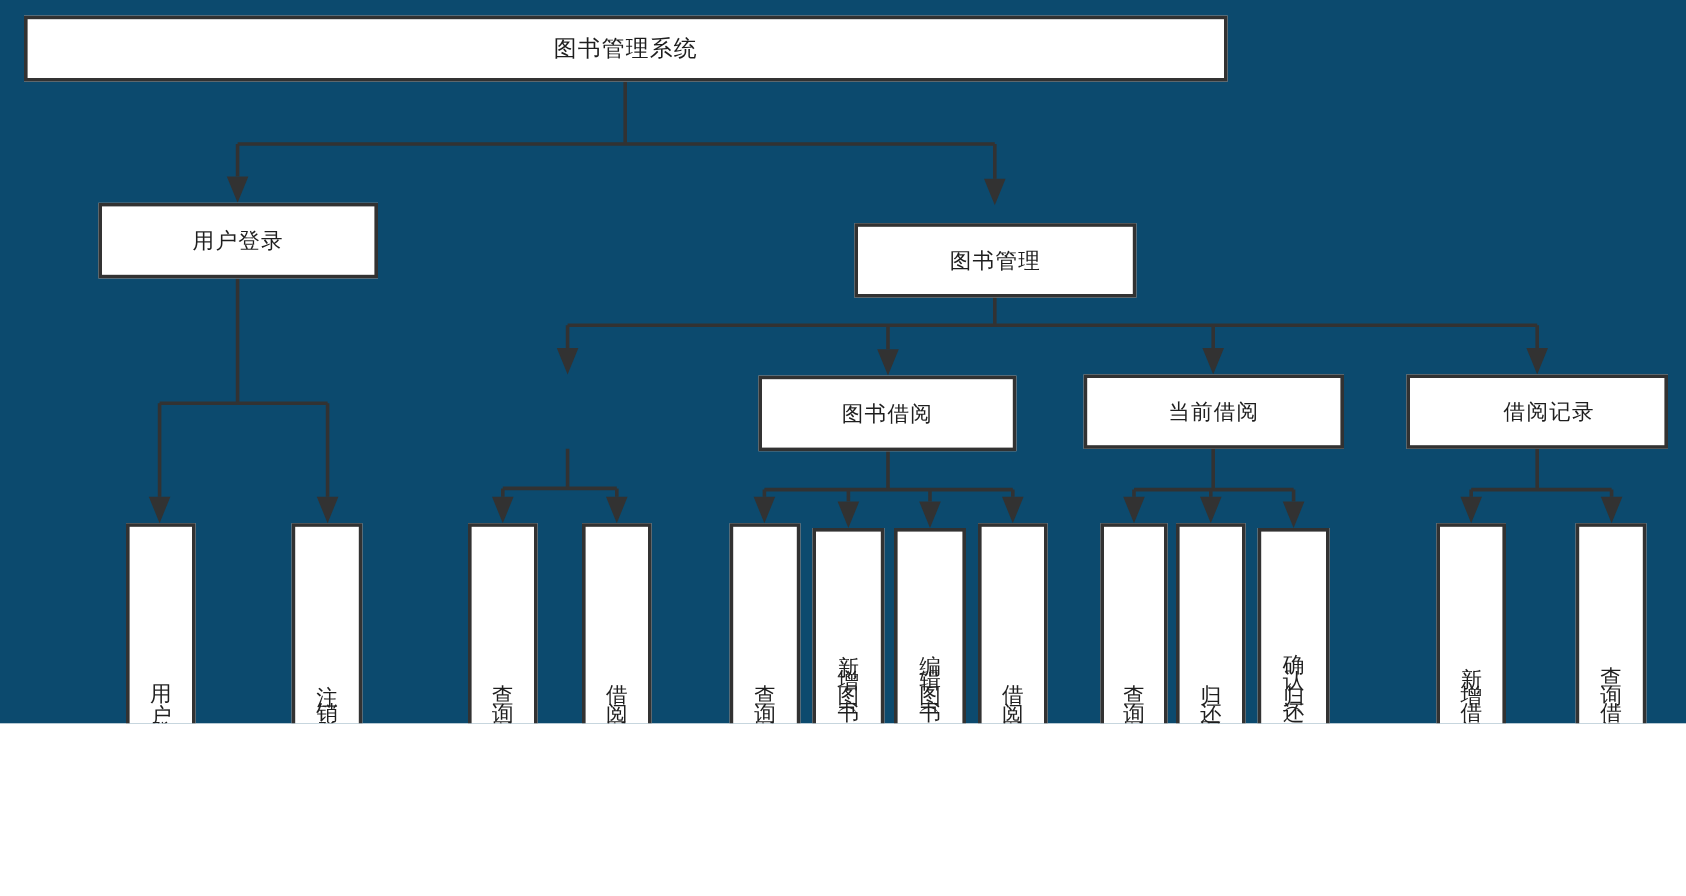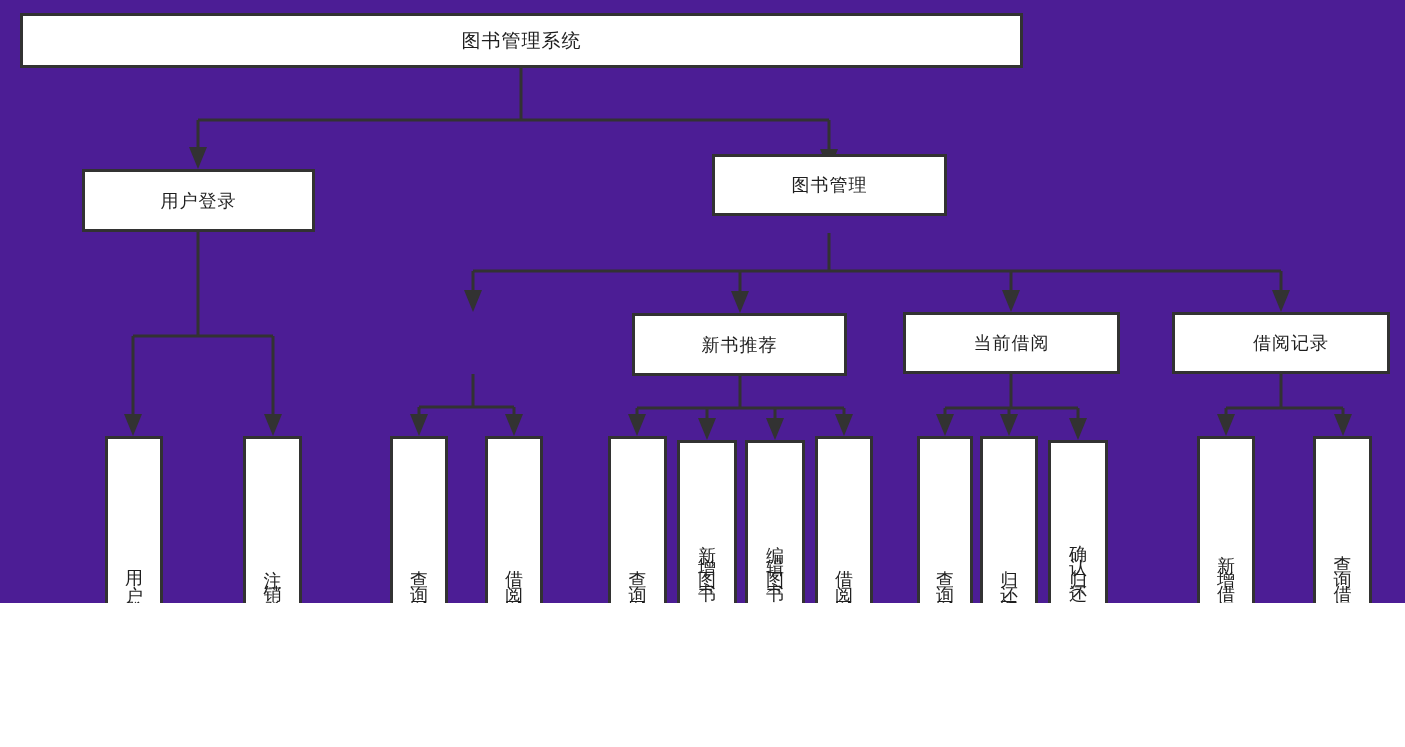--- a/index.html
+++ b/index.html
@@ -1,17 +1,17 @@
 <!DOCTYPE html>
 <html><head>
 <meta charset="utf-8">
 <style>
   html,body{margin:0;padding:0;background:#ffffff;}
   .canvas{
-    position:relative;width:1405px;height:603px;background:#4c1d95;
+    position:relative;width:1405px;height:603px;background:#0c4a6e;
     font-family:"Liberation Sans","DejaVu Sans",sans-serif;overflow:hidden;
   }
   .connectors{position:absolute;left:0;top:0;z-index:1;}
   .node{
     position:absolute;box-sizing:border-box;border:3px solid #323232;background:#ffffff;
     display:flex;align-items:center;justify-content:center;color:#1e1e1e;z-index:2;
   }
   .node.h{font-size:18px;letter-spacing:1px;}
   .node.root{font-size:19px;}
   .node.v span{
@@ -69,26 +69,26 @@
     </g>
   </svg>
 
   <div class="node h root" style="left:20px;top:13px;width:1003px;height:55px;">
     <span>图书管理系统</span>
   </div>
 
   <div class="node h" style="left:82px;top:169px;width:233px;height:63px;">
     <span>用户登录</span>
   </div>
-  <div class="node h" style="left:712px;top:154px;width:235px;height:62px;">
+  <div class="node h" style="left:712px;top:186px;width:235px;height:62px;">
     <span>图书管理</span>
   </div>
 
   <div class="node h" style="left:632px;top:313px;width:215px;height:63px;">
-    <span>新书推荐</span>
+    <span>图书借阅</span>
   </div>
   <div class="node h" style="left:903px;top:312px;width:217px;height:62px;text-align:center;">
     <span>当前借阅</span>
   </div>
   <div class="node h" style="left:1172px;top:312px;width:218px;height:62px;padding-left:20px;">
     <span>借阅记录</span>
   </div>
 
   <div class="node v" style="left:105px;top:436px;width:58px;height:299px;">
     <span>用户登录</span>

